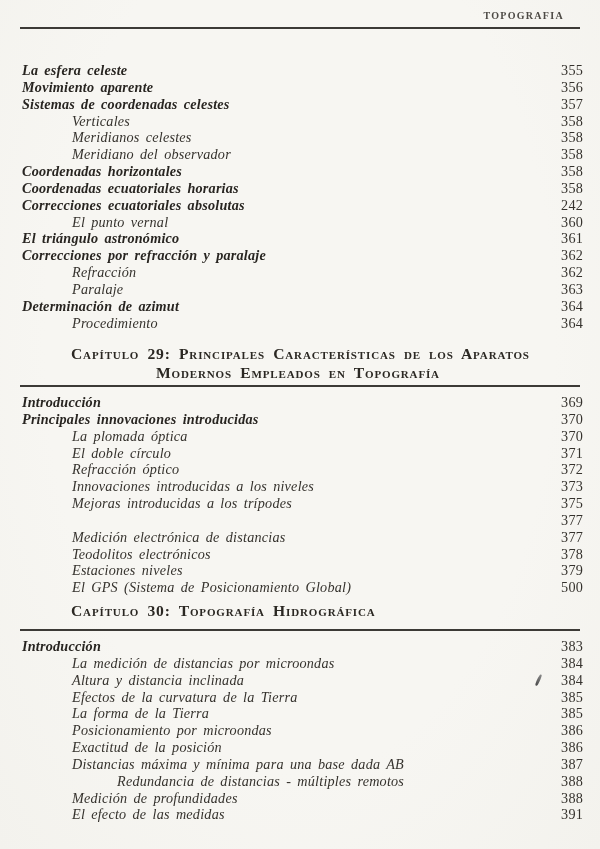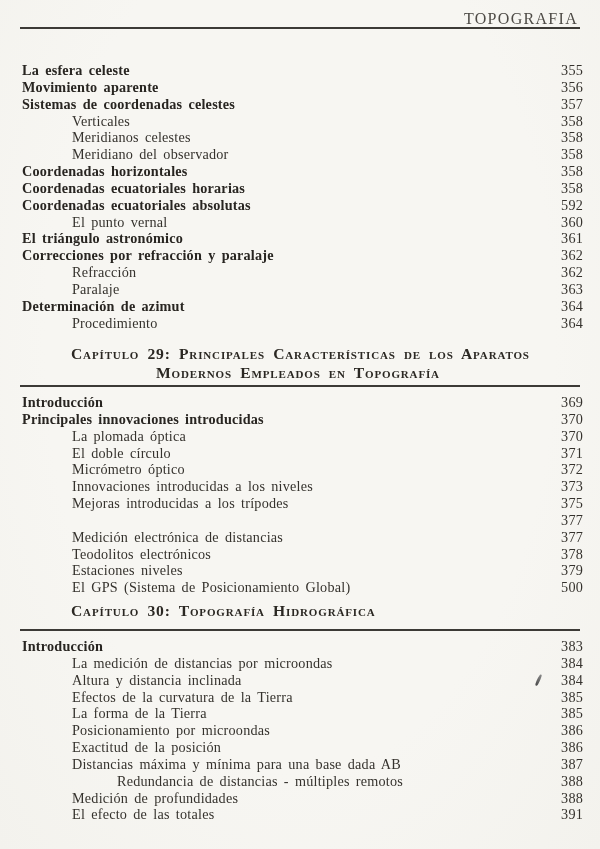--- a/index.html
+++ b/index.html
@@ -8,24 +8,25 @@
     width: 600px;
     height: 849px;
     background: radial-gradient(ellipse at 50% 40%, #f7f6f2 60%, #f3f2ed 100%);
     font-family: "Liberation Serif", "DejaVu Serif", serif;
     color: #35322d;
     overflow: hidden;
   }
   .running-header {
     position: absolute;
     top: 10px;
-    right: 22px;
-    font-size: 16px;
+    right: 36px;
+    font-size: 10px;
     letter-spacing: 1.3px;
     color: #4d4a45;
+    font-weight: bold;
   }
   .rule {
     position: absolute;
     left: 20px;
     width: 560px;
     height: 2px;
     background: #3c3a36;
   }
   .rule.thin { height: 1.6px; }
   .toc {
@@ -36,21 +37,21 @@
   .row {
     position: relative;
     display: flex;
     align-items: baseline;
     line-height: 16.85px;
     font-size: 14.2px;
     letter-spacing: 0.015em;
     word-spacing: 0.17em;
     white-space: nowrap;
   }
-  .row .lbl { flex: 0 1 auto; }
+  .row .lbl { flex: 0 1 auto; font-style: italic; }
   .row.bold .lbl { font-weight: 700; color: #282521; }
   .row.lvl1 .lbl { padding-left: 50px; }
   .row.lvl2 .lbl { padding-left: 95px; text-align: right; }
   .row .pg {
     margin-left: auto;
     font-weight: 400;
     color: #35322d;
   }
   .pen-mark {
     position: absolute;
@@ -124,22 +125,22 @@
       </div>
       <div class="row lvl0 bold">
         <span class="lbl">Coordenadas horizontales</span>
         <span class="pg">358</span>
       </div>
       <div class="row lvl0 bold">
         <span class="lbl">Coordenadas ecuatoriales horarias</span>
         <span class="pg">358</span>
       </div>
       <div class="row lvl0 bold">
-        <span class="lbl">Coordenadas ecuatoriales absolutas</span>
-        <span class="pg">592</span>
+        <span class="lbl">Correcciones ecuatoriales absolutas</span>
+        <span class="pg">242</span>
       </div>
       <div class="row lvl1">
         <span class="lbl">El punto vernal</span>
         <span class="pg">360</span>
       </div>
       <div class="row lvl0 bold">
         <span class="lbl">El triángulo astronómico</span>
         <span class="pg">361</span>
       </div>
       <div class="row lvl0 bold">
@@ -186,21 +187,21 @@
       </div>
       <div class="row lvl1">
         <span class="lbl">La plomada óptica</span>
         <span class="pg">370</span>
       </div>
       <div class="row lvl1">
         <span class="lbl">El doble círculo</span>
         <span class="pg">371</span>
       </div>
       <div class="row lvl1">
-        <span class="lbl">Micrómetro óptico</span>
+        <span class="lbl">Refracción óptico</span>
         <span class="pg">372</span>
       </div>
       <div class="row lvl1">
         <span class="lbl">Innovaciones introducidas a los niveles</span>
         <span class="pg">373</span>
       </div>
       <div class="row lvl1">
         <span class="lbl">Mejoras introducidas a los trípodes</span>
         <span class="pg">375</span>
       </div>
@@ -269,18 +270,18 @@
       </div>
       <div class="row lvl2">
         <span class="lbl">Redundancia de distancias - múltiples remotos</span>
         <span class="pg">388</span>
       </div>
       <div class="row lvl1">
         <span class="lbl">Medición de profundidades</span>
         <span class="pg">388</span>
       </div>
       <div class="row lvl1">
-        <span class="lbl">El efecto de las totales</span>
+        <span class="lbl">El efecto de las medidas</span>
         <span class="pg">391</span>
       </div>
     </div>
 
 </div>
 
 </body></html>

